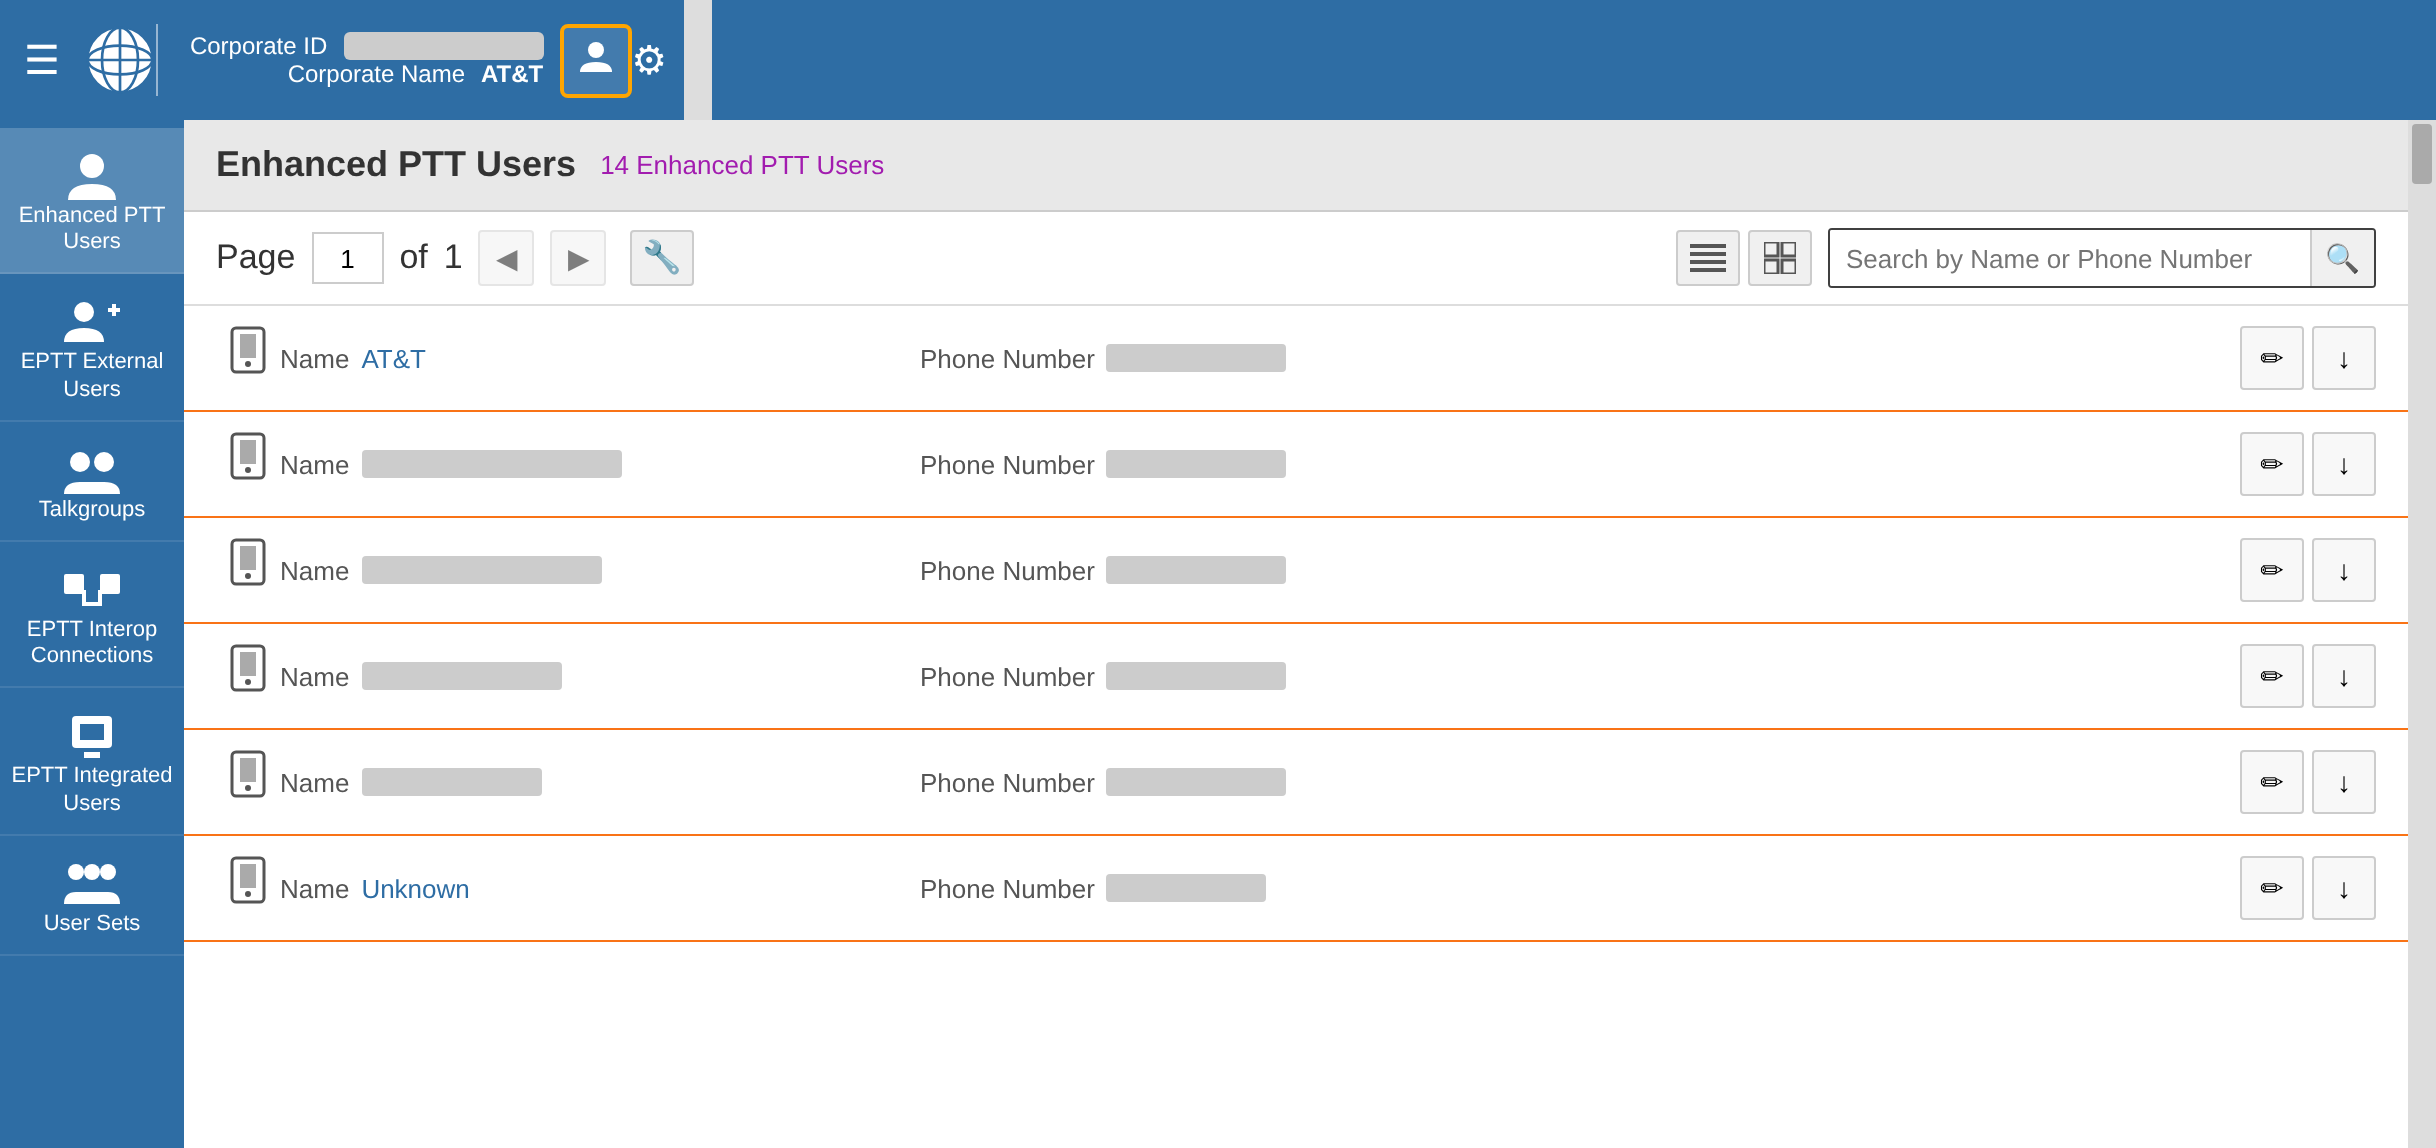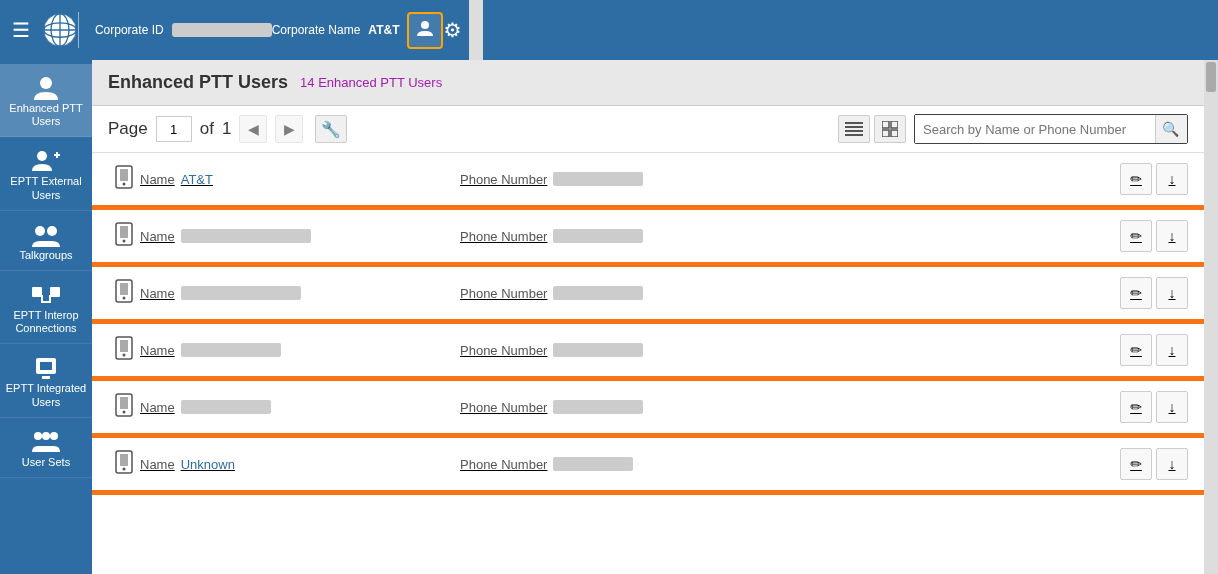--- a/index.html
+++ b/index.html
@@ -28,21 +28,21 @@
       margin-right: 16px;
     }
     .header-title {
       font-size: 22px;
       font-weight: normal;
       color: white;
       flex: 1;
     }
     .header-corp-info {
       display: flex;
-      flex-direction: row;
+      flex-direction: column;
       align-items: flex-end;
       font-size: 12px;
       color: white;
       margin-right: 8px;
     }
     .corp-info-row {
       display: flex;
       gap: 8px;
     }
     .corp-id-value {
@@ -222,26 +222,24 @@
     }
 
     
     .user-list {
       flex: 1;
       overflow-y: auto;
       background: white;
     }
     .user-row {
       display: flex;
-      align-items: center;
       padding: 10px 16px;
-      border-bottom: 5px solid #f97316;
+      border-bottom: 1px solid #f97316;
       background: white;
       min-height: 52px;
-      text-decoration: underline;
     }
     .user-device-icon {
       width: 32px;
       font-size: 18px;
       color: #555;
       flex-shrink: 0;
       text-align: center;
     }
     .user-name-section {
       display: flex;

